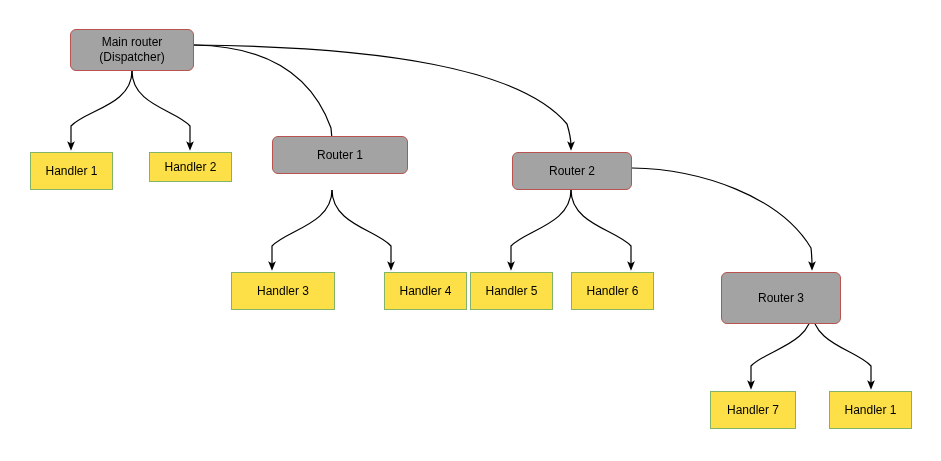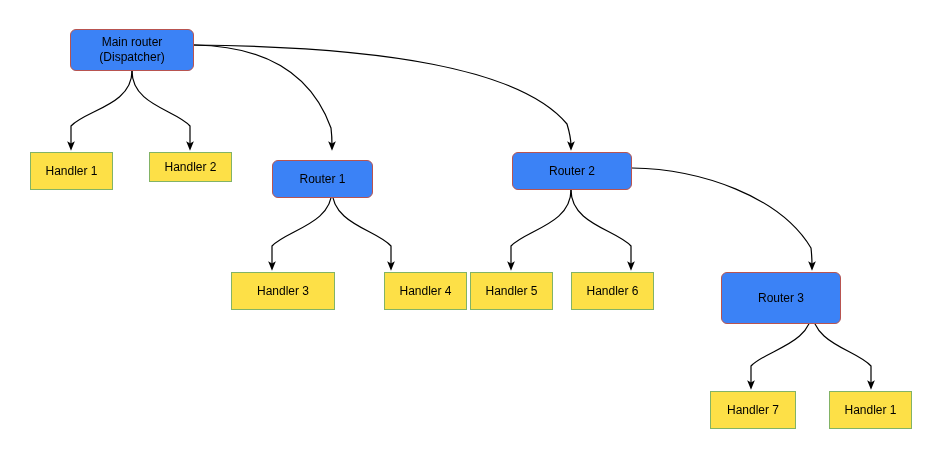--- a/index.html
+++ b/index.html
@@ -33,21 +33,21 @@
     display: flex;
     align-items: center;
     justify-content: center;
     text-align: center;
     font-size: 12px;
     line-height: 15px;
     color: #000000;
     white-space: pre-line;
   }
   .node-router {
-    background: #3b82f6;
+    background: #a3a3a3;
     border: 1px solid #b85450;
     border-radius: 6px;
   }
   .node-handler {
     background: #fde047;
     border: 1px solid #82b366;
     border-radius: 0;
   }
 </style>
 </head>
@@ -74,21 +74,21 @@
         <path d="M 812 310 C 812 344 766 350 751 366 C 751 377 751 382 751 385" fill="none" stroke="#000000" stroke-width="1.2" marker-end="url(#arrowhead)"></path>
         <path d="M 812 310 C 812 344 857 350 871 366 C 871 377 871 382 871 385" fill="none" stroke="#000000" stroke-width="1.2" marker-end="url(#arrowhead)"></path>
       </g>
   </svg>
 
   <div id="node-group">
       <div class="node node-router" style="left: 70px; top: 29px; width: 124px; height: 42px;"><span>Main router
 (Dispatcher)</span></div>
       <div class="node node-handler" style="left: 30px; top: 152px; width: 83px; height: 38px;"><span>Handler 1</span></div>
       <div class="node node-handler" style="left: 149px; top: 152px; width: 83px; height: 30px;"><span>Handler 2</span></div>
-      <div class="node node-router" style="left: 272px; top: 160px; width: 101px; height: 38px;"><span>Router 1</span></div>
+      <div class="node node-router" style="left: 272px; top: 136px; width: 136px; height: 38px;"><span>Router 1</span></div>
       <div class="node node-router" style="left: 512px; top: 152px; width: 120px; height: 38px;"><span>Router 2</span></div>
       <div class="node node-handler" style="left: 231px; top: 272px; width: 104px; height: 38px;"><span>Handler 3</span></div>
       <div class="node node-handler" style="left: 350px; top: 272px; width: 83px; height: 38px; margin-left: 34px;"><span>Handler 4</span></div>
       <div class="node node-handler" style="left: 470px; top: 272px; width: 83px; height: 38px;"><span>Handler 5</span></div>
       <div class="node node-handler" style="left: 571px; top: 272px; width: 83px; height: 38px;"><span>Handler 6</span></div>
       <div class="node node-router" style="left: 721px; top: 272px; width: 120px; height: 52px;"><span>Router 3</span></div>
       <div class="node node-handler" style="left: 710px; top: 391px; width: 86px; height: 38px;"><span>Handler 7</span></div>
       <div class="node node-handler" style="left: 829px; top: 391px; width: 83px; height: 38px;"><span>Handler 1</span></div>
     </div>
 

